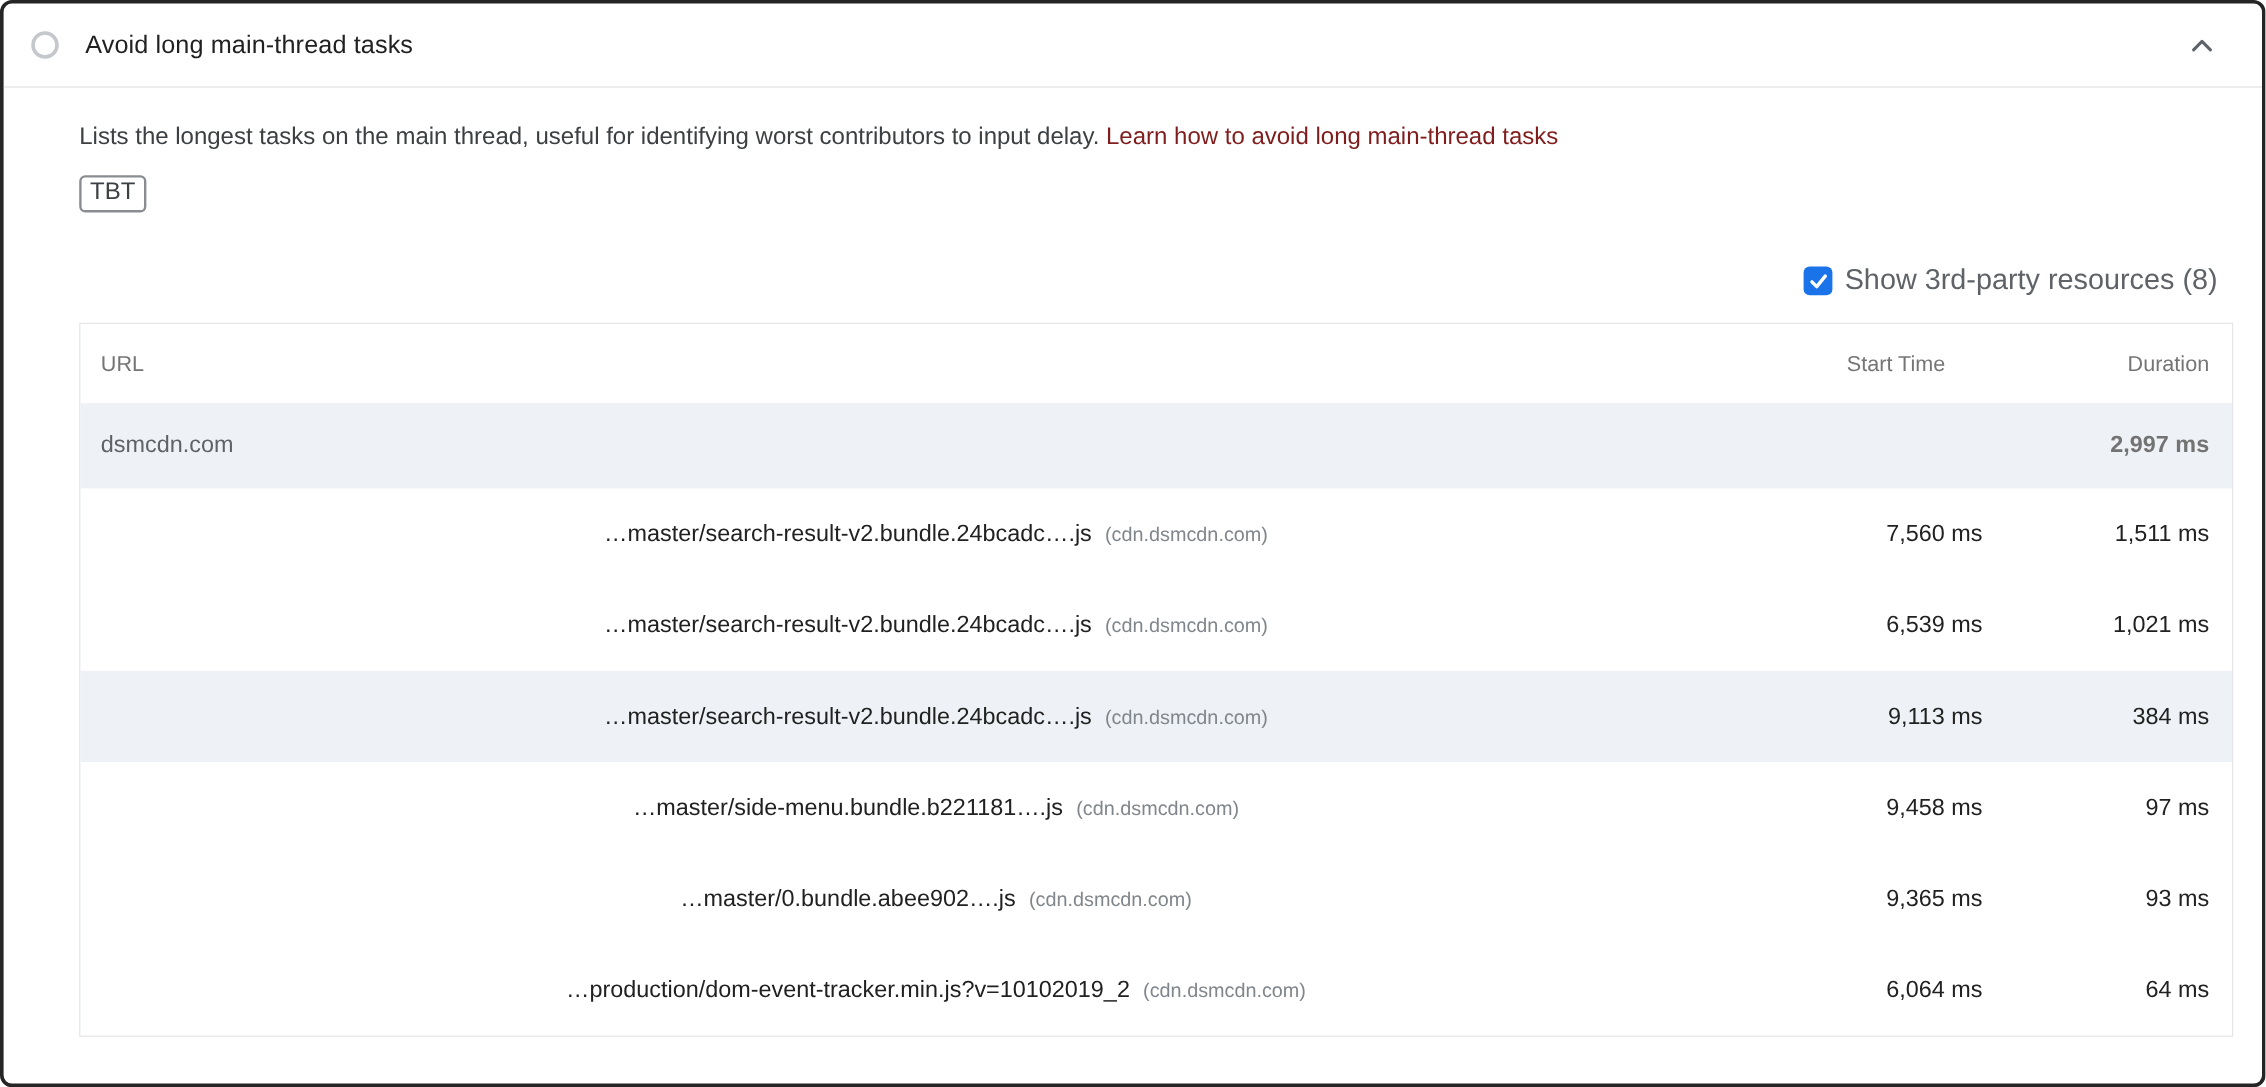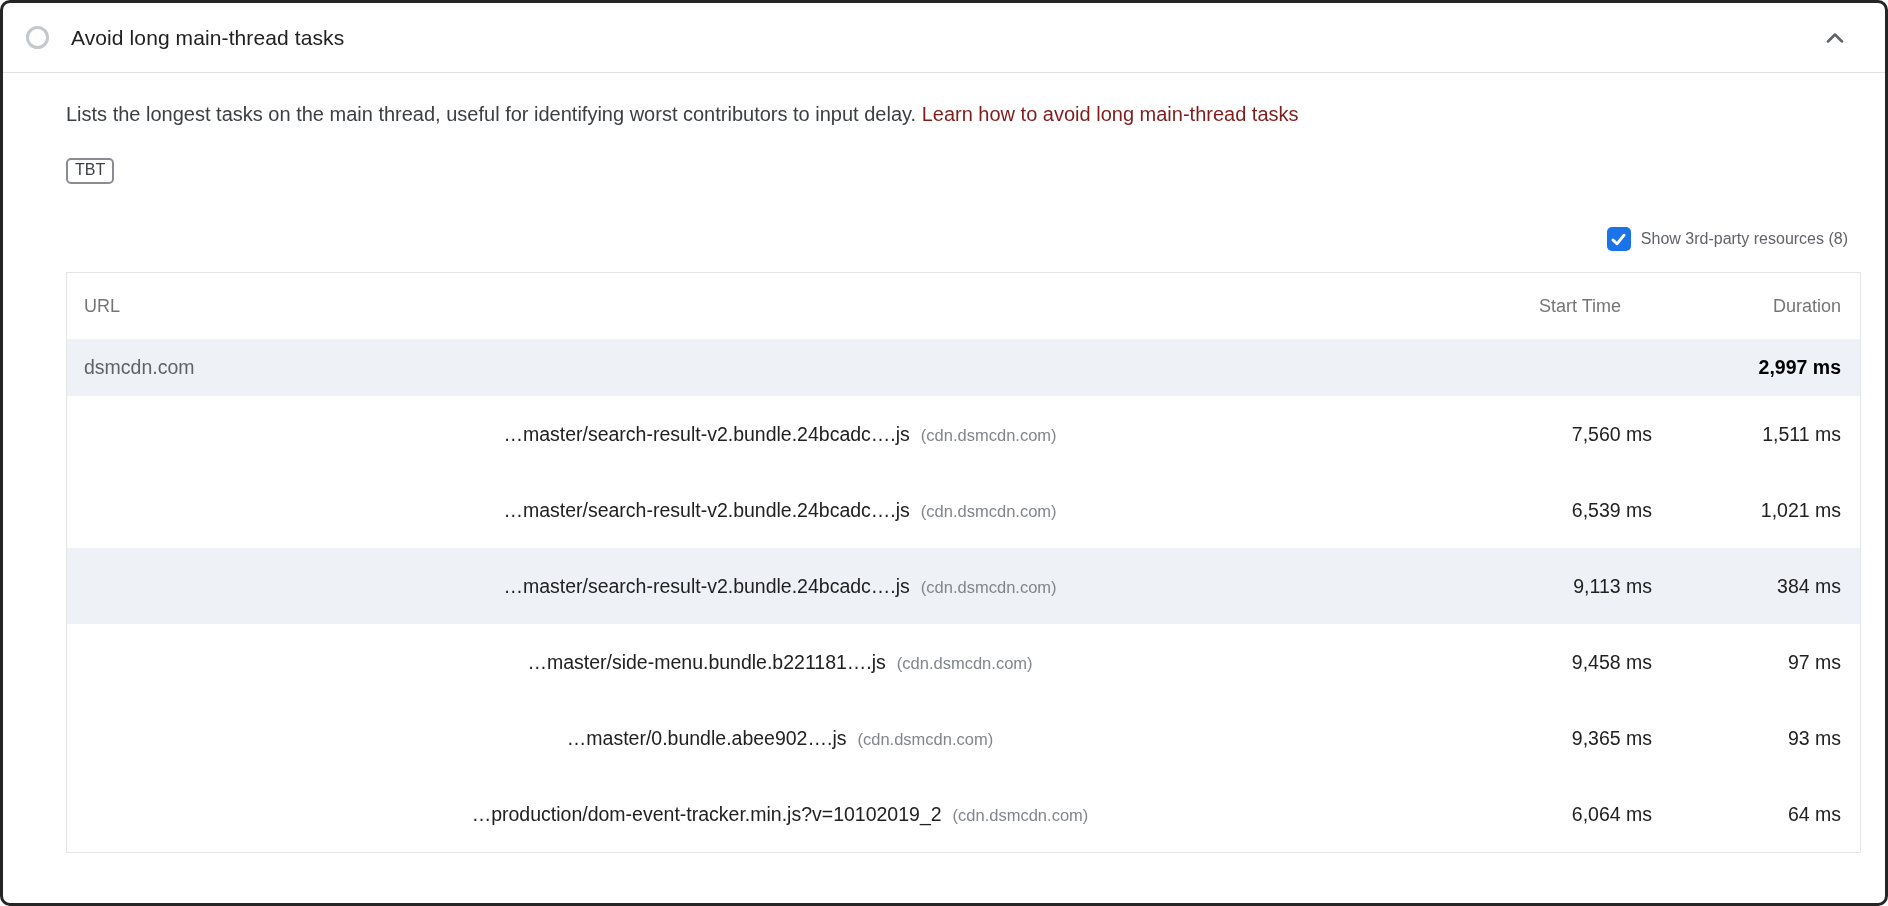--- a/index.html
+++ b/index.html
@@ -27,49 +27,49 @@
   }
   .audit-title {
     margin-left:22px; font-size:21px; color:#212121; letter-spacing:.1px;
   }
   .chevron { margin-left:auto; display:flex; align-items:center; }
   
   .content { padding:27px 24px 0 63px; }
   .description { font-size:20px; line-height:1.45; color:#3c4043; max-width:1700px; }
   .description a { color:#7f1d1d; text-decoration:none; cursor:pointer; }
   .metric-badge {
-    display:inline-block; margin-top:29px;
+    display:inline-block; margin-top:17px;
     padding:1px 7px 3px 7px;
     border:2px solid #898d92; border-radius:5px;
-    font-size:16px; color:#3c4043;
+    font-size:20px; color:#3c4043;
   }
   
   .filter-row {
     display:flex; justify-content:flex-end; align-items:center;
     margin-top:43px; padding-right:13px; gap:10px;
   }
   .checkbox {
     width:24px; height:24px; border-radius:5px;
     background:#1a73e8; display:flex; align-items:center; justify-content:center;
     cursor:pointer; flex:0 0 auto;
   }
-  .filter-label { font-size:16px; color:#5f6368; cursor:pointer; }
+  .filter-label { font-size:24px; color:#5f6368; cursor:pointer; }
   
   .table {
     margin-top:21px; border:1px solid #e3e5e8; background:#fff;
   }
   .trow { display:flex; align-items:center; }
   .c-url  { flex:1 1 auto; min-width:0; padding-left:17px; display:flex; align-items:baseline; }
   .c-start{ flex:0 0 190px; text-align:right; }
   .c-dur  { flex:0 0 208px; text-align:right; padding-right:19px; }
   .thead { height:66px; color:#757575; font-size:18px;gap:31px; }
   .row-group {
-    height:57px; background:#eef1f5; color:#5f6368; font-size:19.5px;
+    height:71px; background:#eef1f5; color:#5f6368; font-size:19.5px;
   }
-  .row-group .c-dur { font-weight:700; color:#000000; }
+  .row-group .c-dur { font-weight:700; color:#737373; }
   .row-item { height:76px; font-size:19.5px; color:#212121; }
   .row-item.striped { background:#eef1f5; }
   .row-item .c-url { padding-left:31px;justify-content:center; }
   .origin { margin-left:11px; color:#80868b; font-size:16.5px; white-space:nowrap; }
   .url-text { white-space:nowrap; overflow:hidden; text-overflow:ellipsis; }
   .num { color:#212121; }
 </style>
 </head>
 <body>
 

